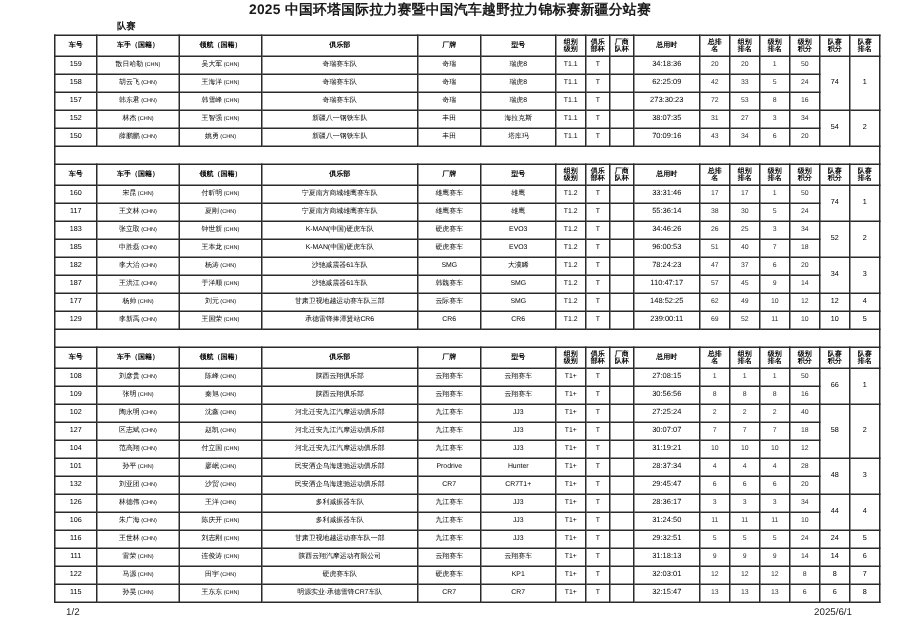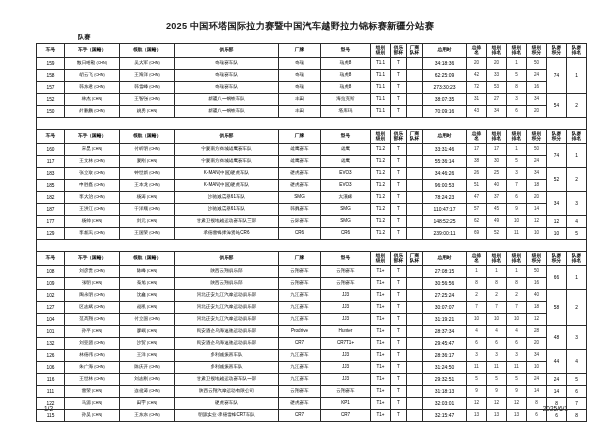--- a/index.html
+++ b/index.html
@@ -21,21 +21,20 @@
     position: relative;
     box-sizing: border-box;
     padding: 0;
   }
   .doc-title {
     text-align: center;
     font-size: 9.2px;
     font-weight: bold;
     letter-spacing: 0.2px;
     margin: 0;
-    padding-top: 20px;
     color: #1a1a1a;
   }
   .section-caption {
     font-size: 6.2px;
     font-weight: bold;
     margin: 0 0 1px 42px;
     color: #111;
   }
   .tbl-wrap {
     margin: 0 auto;

